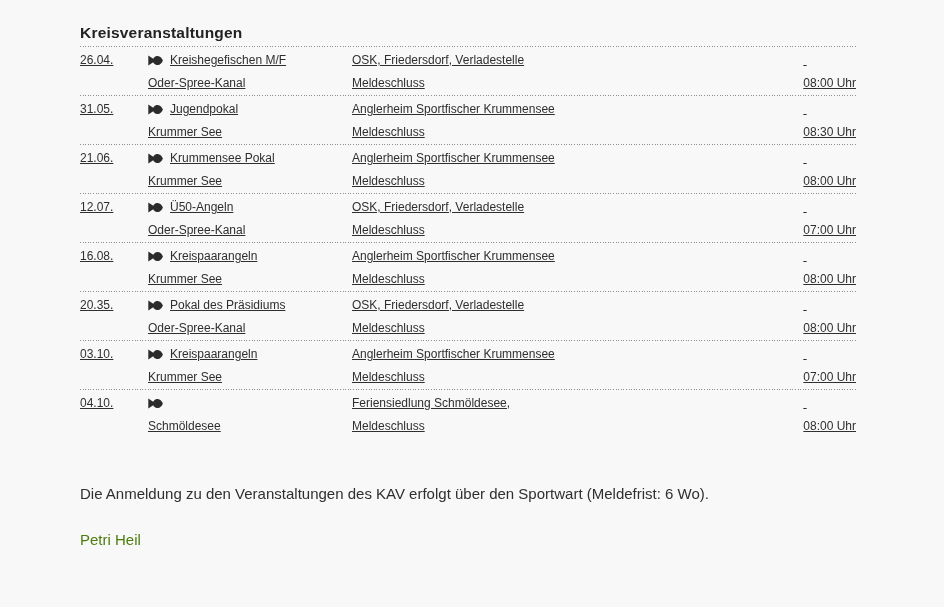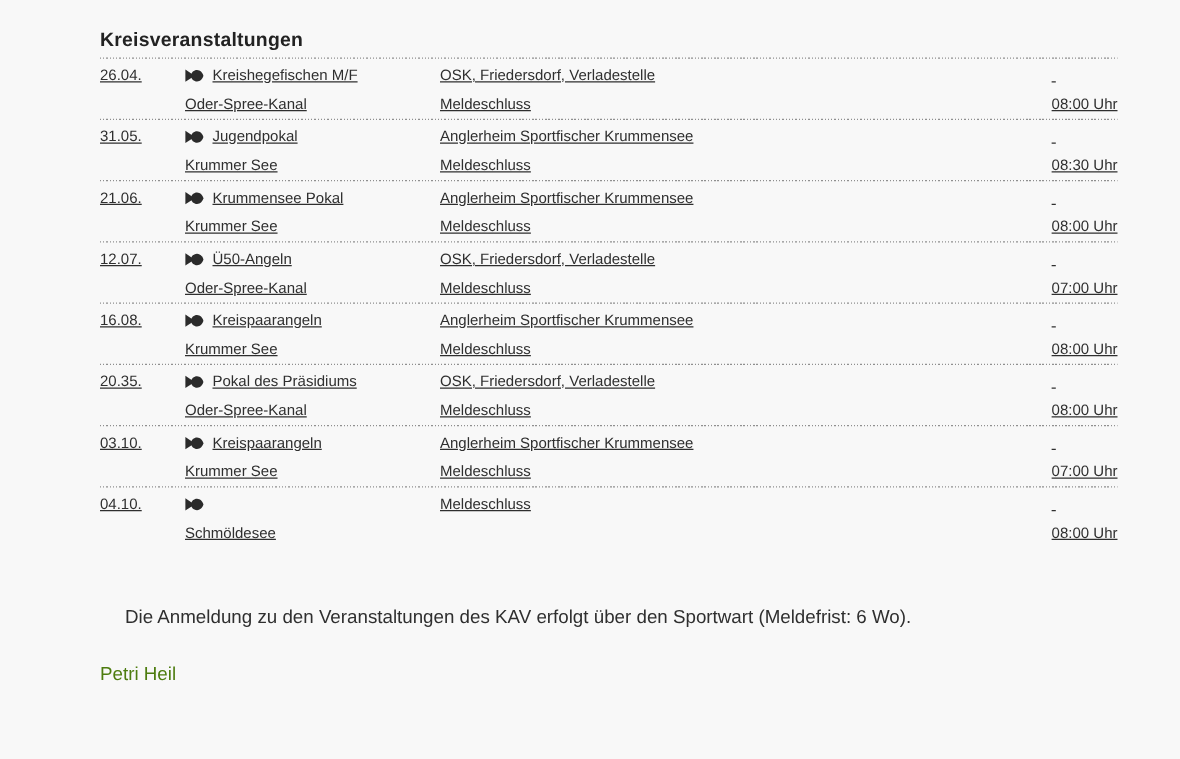--- a/index.html
+++ b/index.html
@@ -8,21 +8,21 @@
   }
   body {
     width: 944px;
     height: 607px;
     background: #f8f8f8;
     font-family: "Liberation Sans", sans-serif;
     color: #2f2f2f;
     overflow: hidden;
   }
   .page {
-    padding: 23px 50px 0 80px;
+    padding: 23px 88px 0 80px;
   }
   .doc-title {
     font-size: 15.5px;
     font-weight: bold;
     line-height: 20px;
     letter-spacing: 0.2px;
     color: #222;
   }
   .dotted-sep {
     height: 1px;
@@ -62,21 +62,20 @@
   .event-line {
     display: flex;
     align-items: flex-start;
     text-align: center;
   }
   .footer-note {
     margin-top: 46px;
     font-size: 15px;
     line-height: 20px;
     color: #2f2f2f;
-    margin-left: 20px;
   }
   .closing {
     margin-top: 26px;
     font-size: 15px;
     line-height: 20px;
     color: #4d7c0f;
   }
 </style>
 </head>
 <body>
@@ -278,20 +277,21 @@
         <span class="fish">
           <svg width="15" height="11" viewBox="0 0 15 11">
             <path d="M0.3,0.6 L5.6,4.1 L5.6,6.9 L0.3,10.4 Z" fill="#2b2b2b"></path>
             <path d="M4.8,5.5 C4.8,2.8 7.2,0.9 9.6,0.9 C12.2,0.9 14.2,3.3 14.8,5.5 C14.2,7.7 12.2,10.1 9.6,10.1 C7.2,10.1 4.8,8.2 4.8,5.5 Z" fill="#2b2b2b"></path>
           </svg>
         </span>
       </div>
       <div class="line">Schmöldesee</div>
     </div>
     <div class="cell-place">
+      <div class="line">Feriensiedlung Schmöldesee,</div>
       <div class="line">Meldeschluss</div>
     </div>
     <div class="cell-time">
       <div class="line">&nbsp;</div>
       <div class="line">08:00 Uhr</div>
     </div>
   </div>
 </div>
 
   <div class="footer-note">Die Anmeldung zu den Veranstaltungen des KAV erfolgt über den Sportwart (Meldefrist: 6 Wo).</div>

